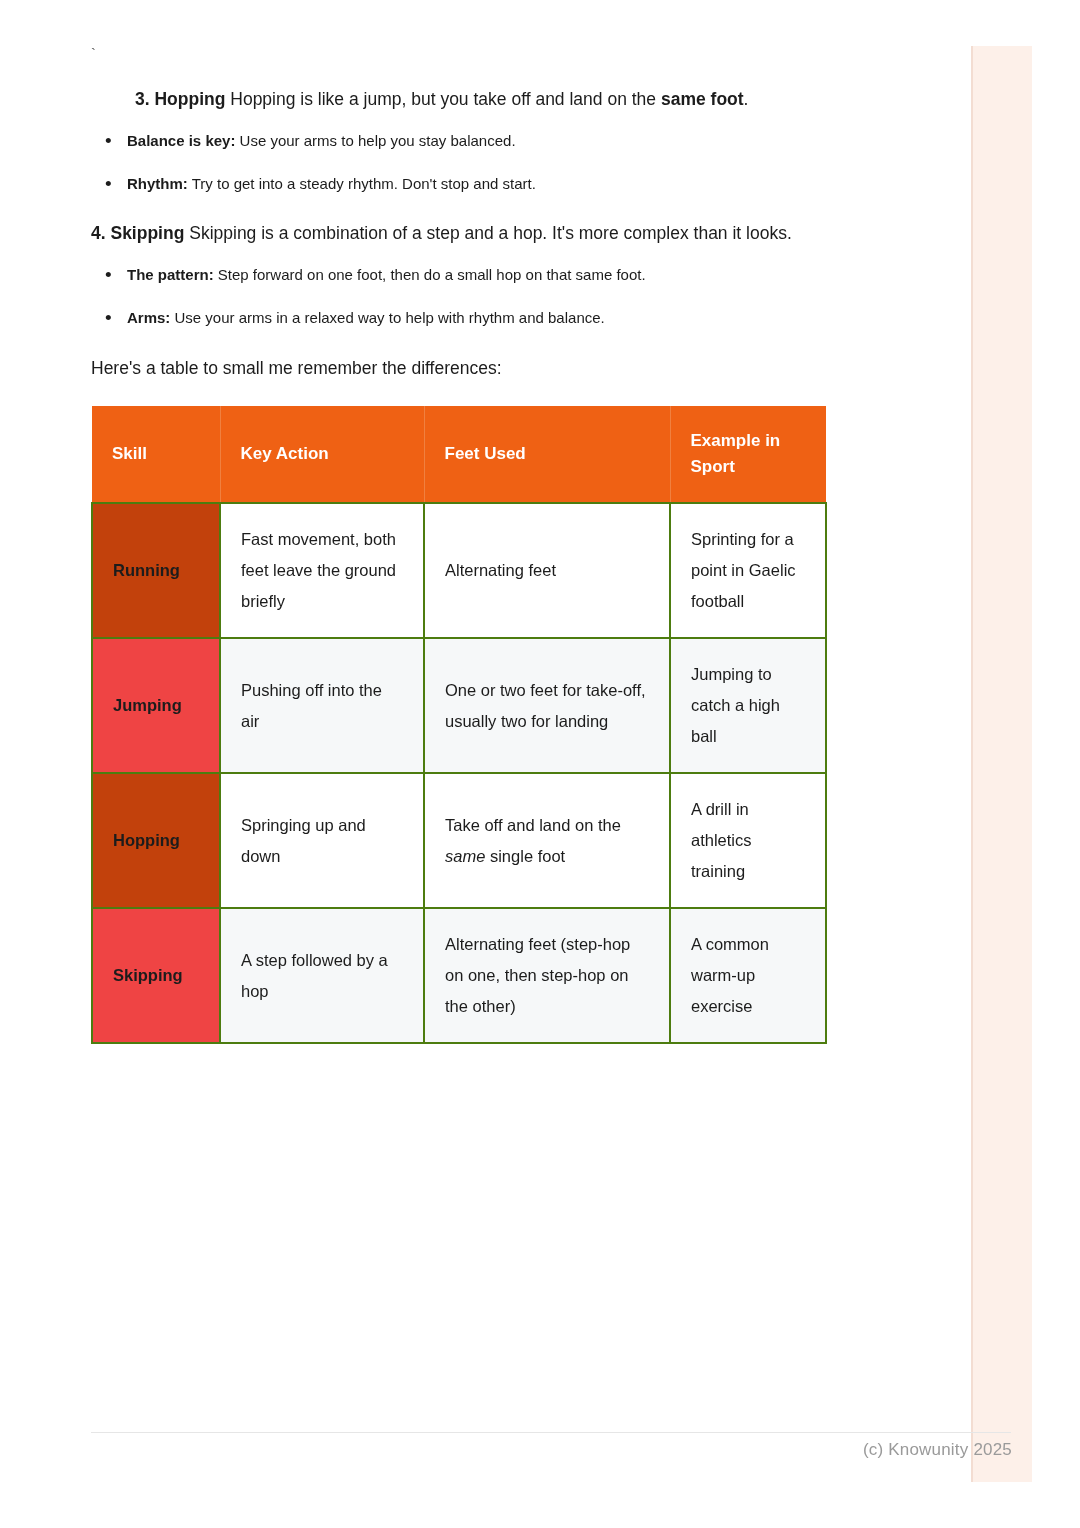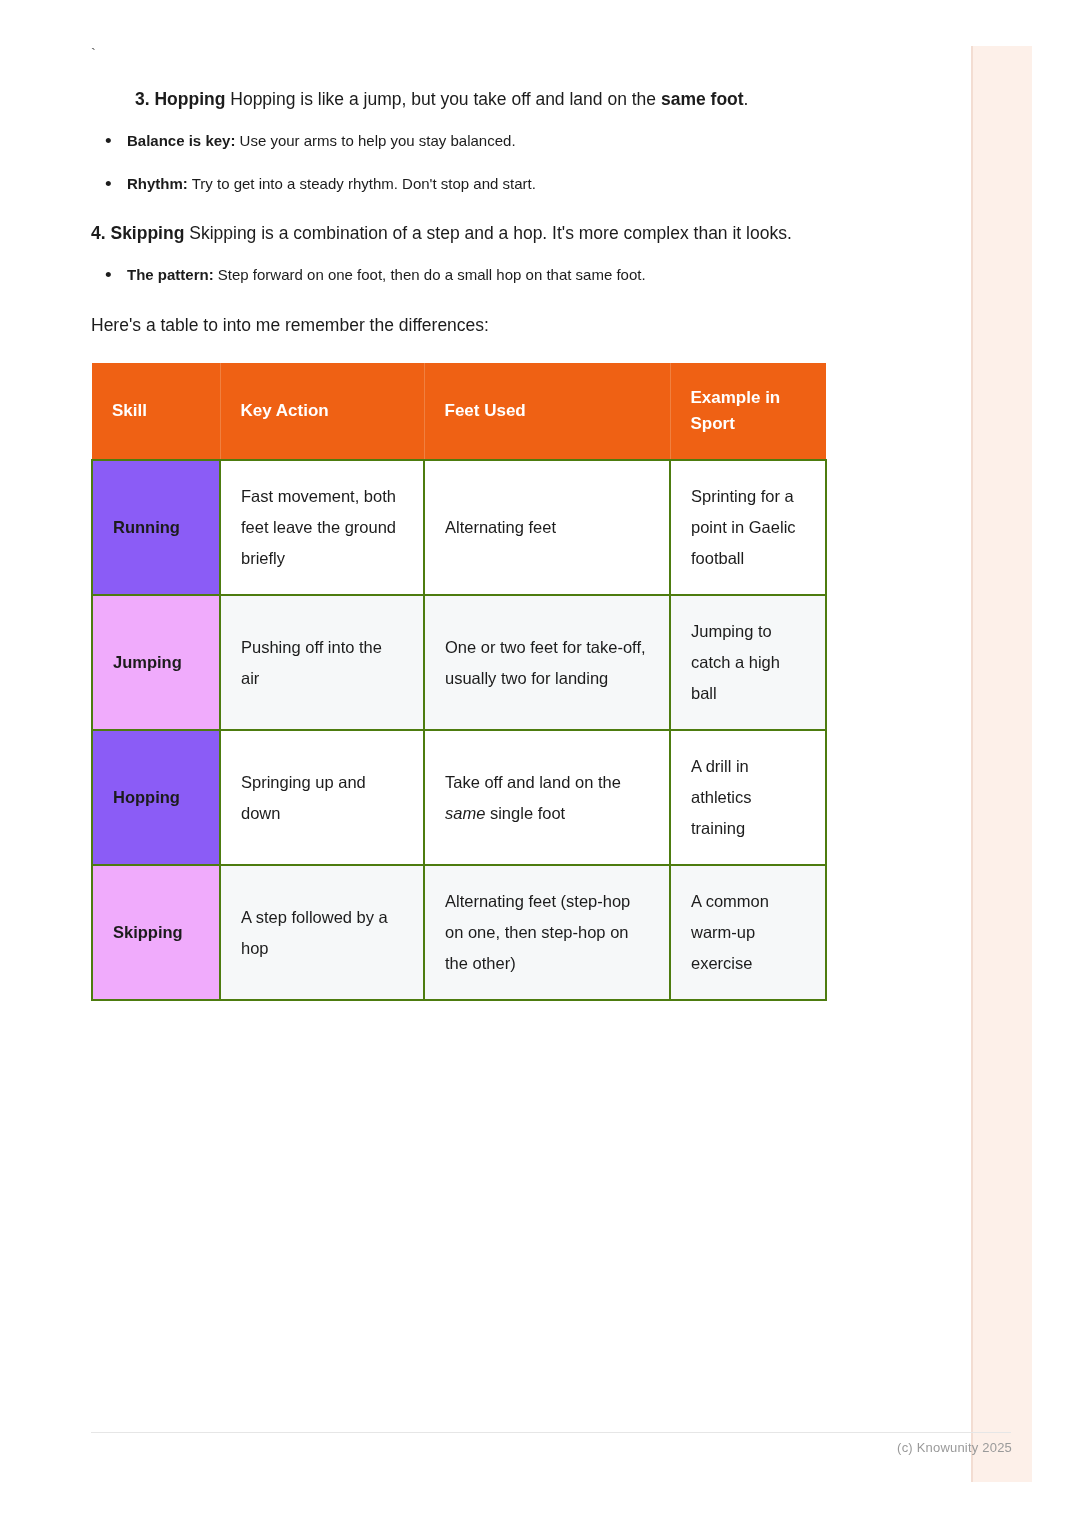--- a/index.html
+++ b/index.html
@@ -131,46 +131,46 @@
   table.skills tbody tr td:first-child {
     font-weight: bold;
   }
   table.skills tbody tr.alt td {
     background: #f6f8f9;
   }
   table.skills tbody tr td:first-child {
     background-clip: padding-box;
   }
   table.skills tbody tr.alt td:first-child {
-    background: #f0abfc;
+    background: #ef4444;
     margin-top: 48px;
   }
   table.skills tbody tr:not(.alt) td:first-child {
-    background: #8b5cf6;
+    background: #c2410c;
   }
   .col1 { width: 128px; }
   .col2 { width: 204px; }
   .col3 { width: 246px; }
   .col4 { width: 156px; }
 
   em.it { font-style: italic; }
 
   .footer-rule {
     position: absolute;
     left: 91px;
     top: 1432px;
     width: 920px;
     height: 1px;
     background: #e6e6e6;
   }
   .footer-text {
     position: absolute;
     right: 68px;
     top: 1440px;
-    font-size: 13px;
+    font-size: 17px;
     color: #9a9a9a;
     letter-spacing: 0.2px;
   }
 </style>
 </head>
 <body>
 
 <div class="page">
 
   <div class="margin-strip"></div>
@@ -184,23 +184,24 @@
 
     <ul class="bullets">
       <li><span class="b">Balance is key:</span><span> Use your arms to help you stay balanced.</span></li>
       <li><span class="b">Rhythm:</span><span> Try to get into a steady rhythm. Don't stop and start.</span></li>
     </ul>
 
     <p class="para"><span class="b">4. Skipping</span><span> Skipping is a combination of a step and a hop. It's more complex than it looks.</span></p>
 
     <ul class="bullets">
       <li><span class="b">The pattern:</span><span> Step forward on one foot, then do a small hop on that same foot.</span></li>
+      <li><span class="b">Arms:</span><span> Use your arms in a relaxed way to help with rhythm and balance.</span></li>
     </ul>
 
-    <p class="intro-table">Here's a table to into me remember the differences:</p>
+    <p class="intro-table">Here's a table to small me remember the differences:</p>
 
     <table class="skills">
       <colgroup>
         <col class="col1">
           <col class="col2">
           <col class="col3">
           <col class="col4">
       </colgroup>
       <thead>
         <tr>

